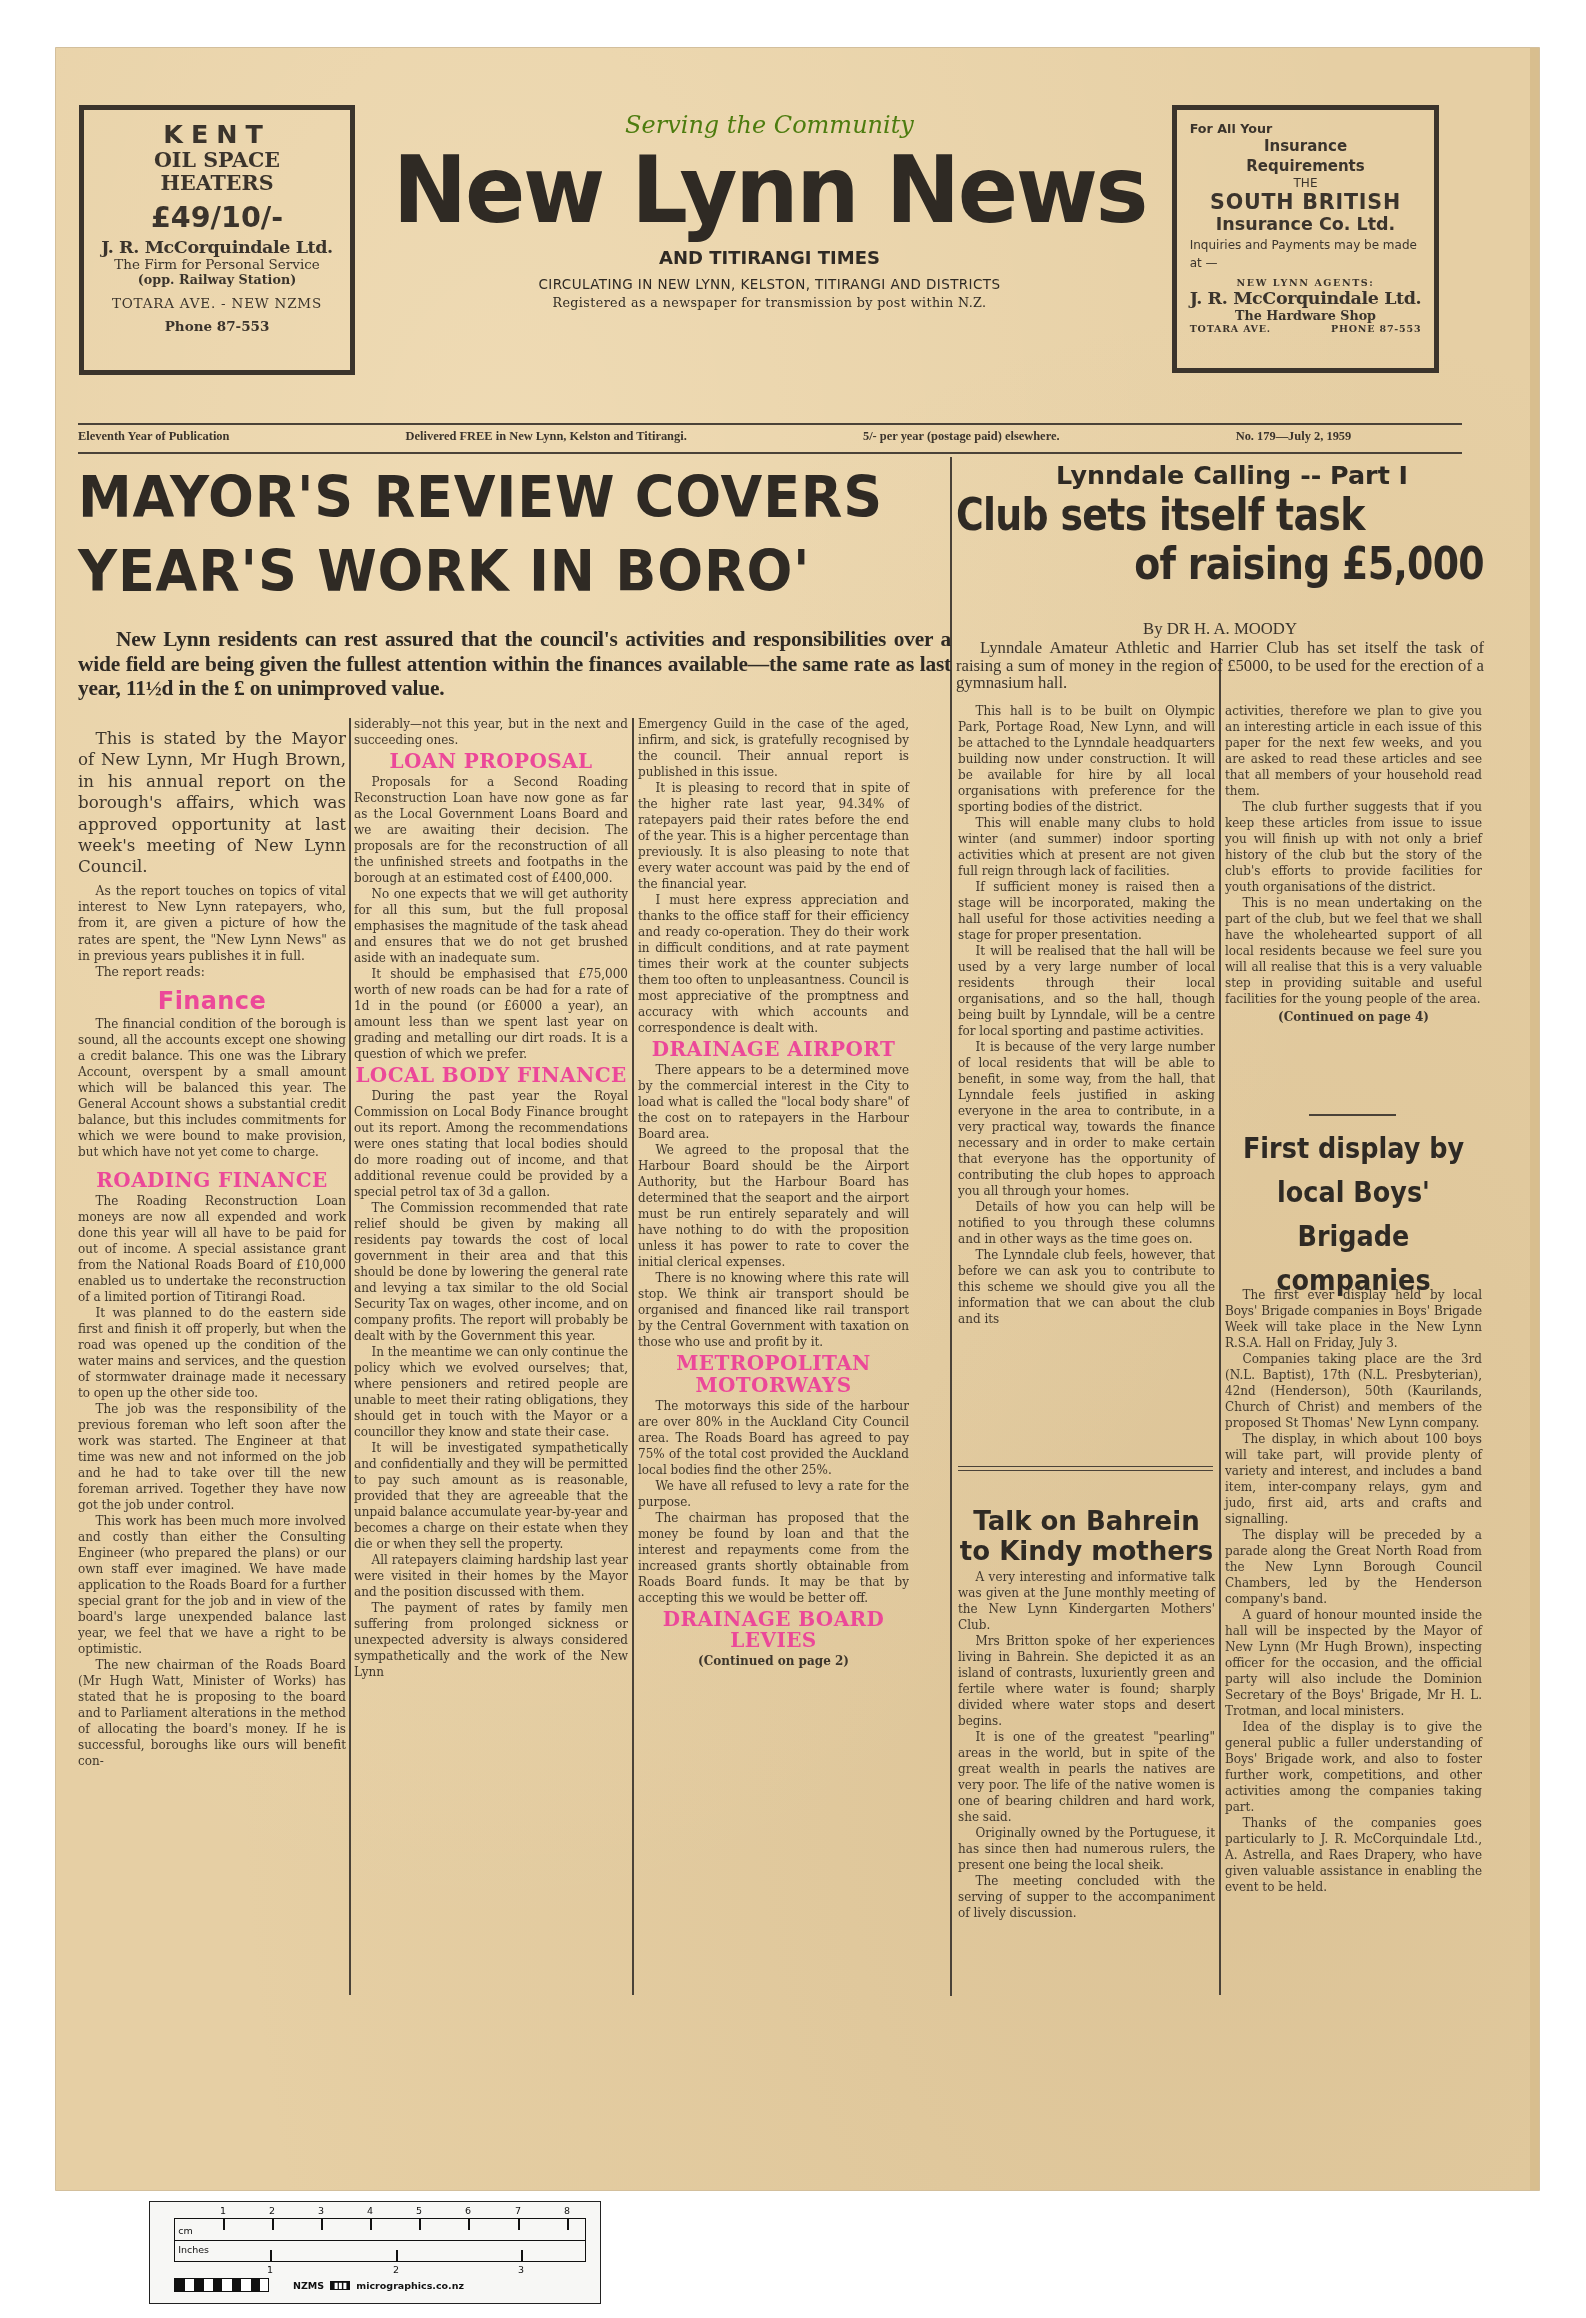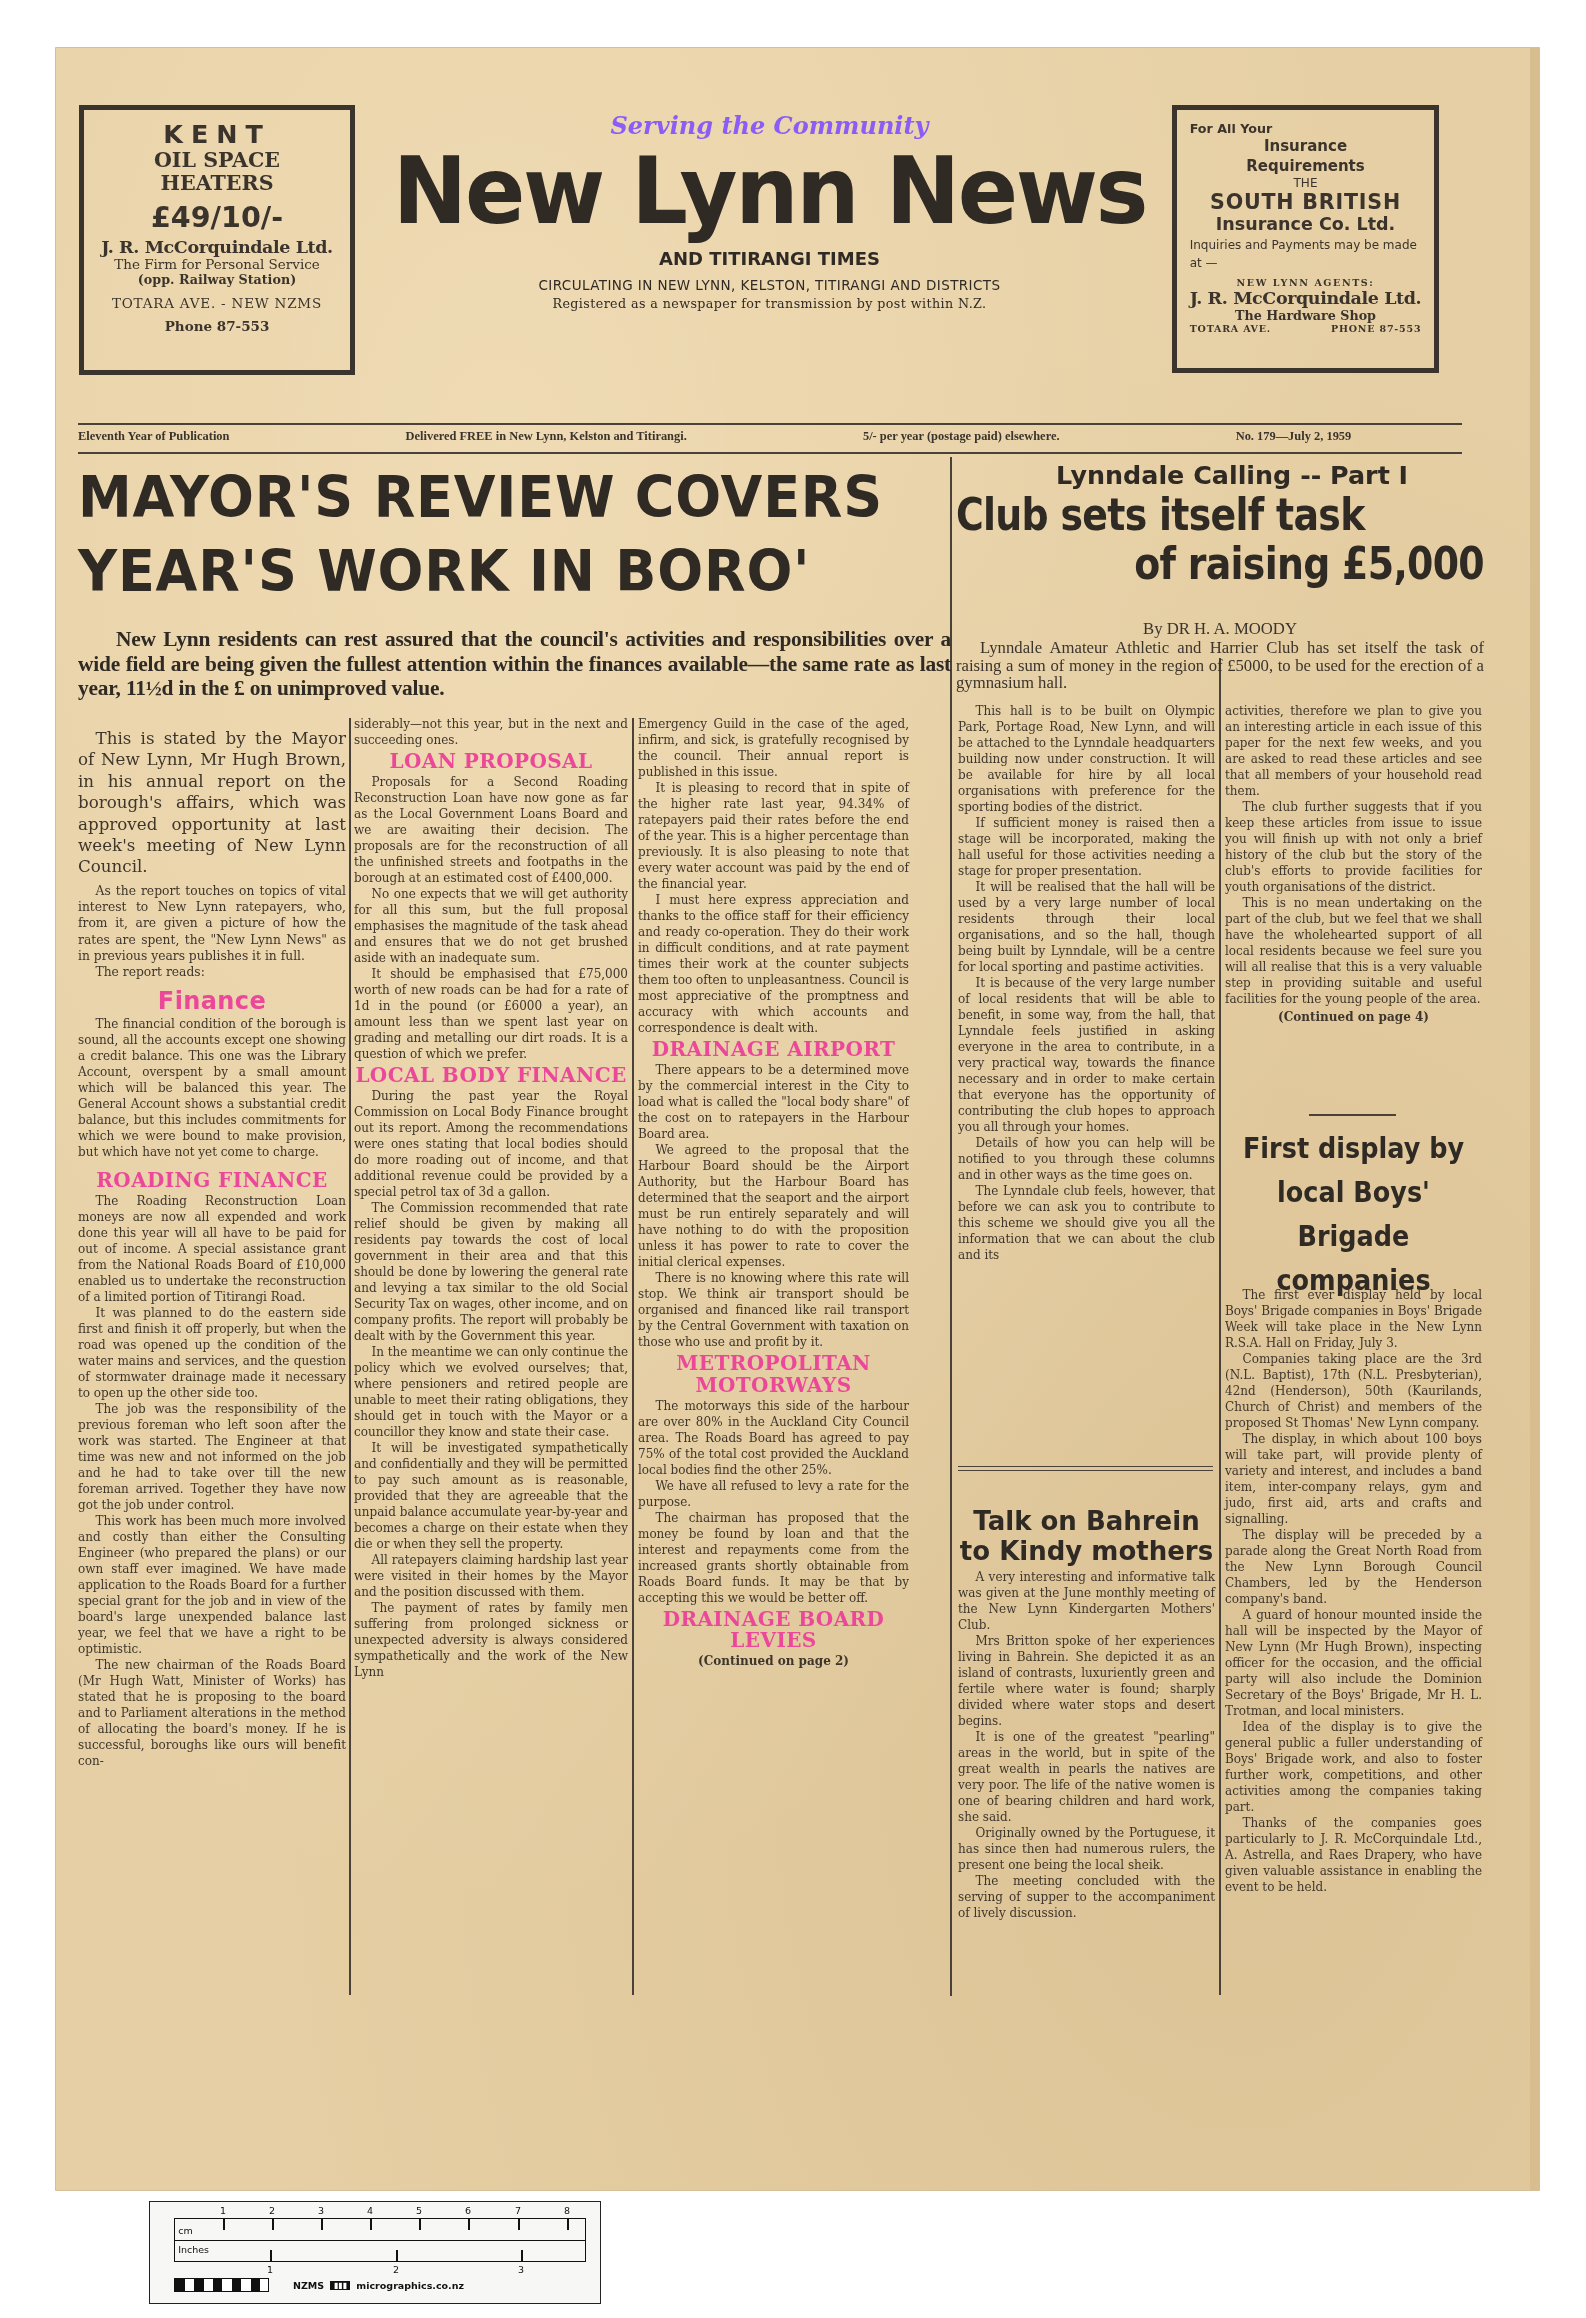--- a/index.html
+++ b/index.html
@@ -34,21 +34,21 @@
   .ad-right .the { font-size: 12px; font-weight: normal; }
   .ad-right .sb { font-size: 20.6px; letter-spacing: 0.8px; line-height: 24px; }
   .ad-right .co { font-size: 17.5px; }
   .ad-right .inq { font-family: "DejaVu Sans", sans-serif; font-size: 12px; line-height: 17.5px; margin-top: 3.2px; }
   .ad-right .agents { text-align: center; font-size: 9.5px; font-weight: bold; letter-spacing: 1.6px; margin-top: 4.8px; }
   .ad-right .company { text-align: center; font-size: 17.5px; }
   .ad-right .shop { text-align: center; font-size: 12.7px; font-weight: bold; }
   .ad-right .addr { display:flex; justify-content: space-between; font-size: 9.5px; font-weight: bold; letter-spacing: 0.8px; }
 
   .masthead { position: absolute; left: 373px; top: 111px; width: 793px; text-align: center; color: #2f2a24; }
-  .motto { font-family: "DejaVu Serif", serif; font-style: italic; font-weight: bold; font-size: 24px; color: #8b5cf6; }
+  .motto { font-family: "DejaVu Serif", serif; font-style: italic; font-weight: normal; font-size: 24px; color: #4d7c0f; }
   .title { font-family: "DejaVu Sans", sans-serif; font-weight: bold; font-size: 89px; letter-spacing: -2.4px; line-height: 95px; margin-top: 3.2px; transform: scaleY(1.05); }
   .subtitle { font-family: "DejaVu Sans", sans-serif; font-weight: bold; font-size: 18px; margin-top: 9.5px; }
   .circ { font-family: "DejaVu Sans", sans-serif; font-size: 13.5px; margin-top: 8px; letter-spacing: 0.4px; }
   .reg { font-family: "DejaVu Serif", serif; font-size: 12.7px; margin-top: 3.2px; letter-spacing: 0.4px; }
 
   .rule { position: absolute; left: 78px; width: 1384px; height: 1.6px; background: #4a4238; }
   .infobar { position: absolute; left: 78px; top: 428px; width: 1384px; display: flex; justify-content: space-between;
              font-family: "Liberation Serif", serif; font-size: 13.5px; font-weight: bold; color: #3b342c; transform: scaleX(0.92); transform-origin: left; }
 
   .vrule { position: absolute; width: 1.6px; background: #4a4238; }
@@ -216,20 +216,21 @@
 <div class="lynn-head">
   <div class="lynn-kicker">Lynndale Calling -- Part I</div>
   <div class="lynn-h1">Club sets itself task</div>
   <div class="lynn-h2">of raising £5,000</div>
 </div>
 <div class="byline">By DR H. A. MOODY</div>
 <div class="lynn-lede" style="top:639px;">Lynndale Amateur Athletic and Harrier Club has set itself the task of raising a sum of money in the region of £5000, to be used for the erection of a gymnasium hall.</div>
 
 <div class="col c4">
   <p>This hall is to be built on Olympic Park, Portage Road, New Lynn, and will be attached to the Lynndale headquarters building now under construction. It will be available for hire by all local organisations with preference for the sporting bodies of the district.</p>
+  <p>This will enable many clubs to hold winter (and summer) indoor sporting activities which at present are not given full reign through lack of facilities.</p>
   <p>If sufficient money is raised then a stage will be incorporated, making the hall useful for those activities needing a stage for proper presentation.</p>
   <p>It will be realised that the hall will be used by a very large number of local residents through their local organisations, and so the hall, though being built by Lynndale, will be a centre for local sporting and pastime activities.</p>
   <p>It is because of the very large number of local residents that will be able to benefit, in some way, from the hall, that Lynndale feels justified in asking everyone in the area to contribute, in a very practical way, towards the finance necessary and in order to make certain that everyone has the opportunity of contributing the club hopes to approach you all through your homes.</p>
   <p>Details of how you can help will be notified to you through these columns and in other ways as the time goes on.</p>
   <p>The Lynndale club feels, however, that before we can ask you to contribute to this scheme we should give you all the information that we can about the club and its</p>
 </div>
 
 <div class="col c5">
   <p style="text-indent:0">activities, therefore we plan to give you an interesting article in each issue of this paper for the next few weeks, and you are asked to read these articles and see that all members of your household read them.</p>
   <p>The club further suggests that if you keep these articles from issue to issue you will finish up with not only a brief history of the club but the story of the club's efforts to provide facilities for youth organisations of the district.</p>

